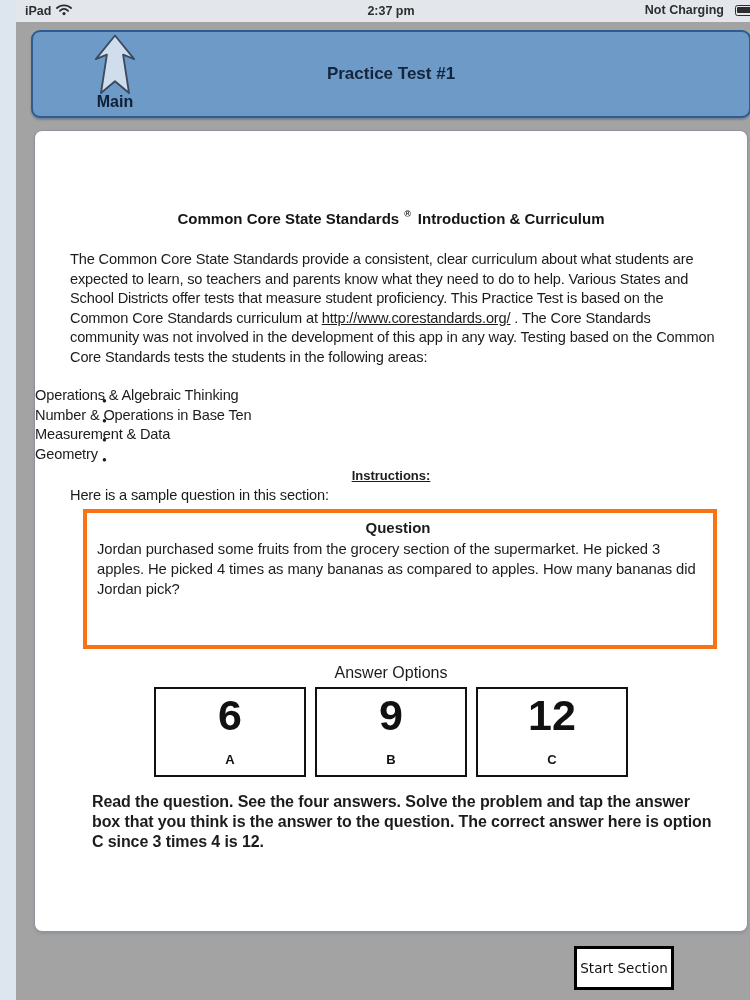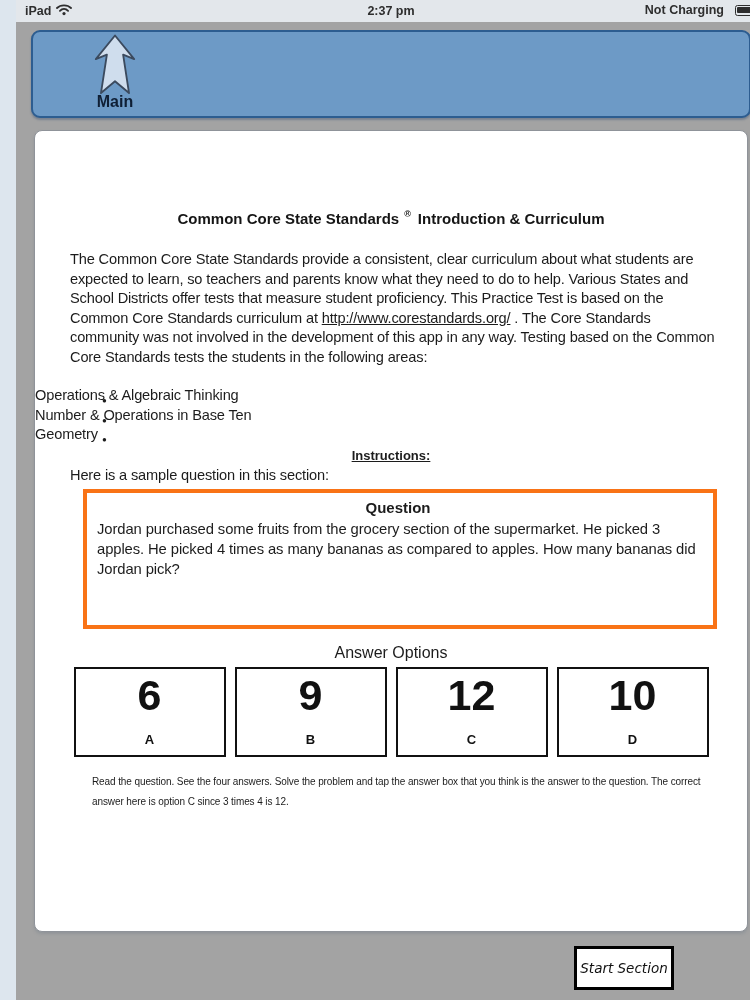--- a/index.html
+++ b/index.html
@@ -97,29 +97,29 @@
   .answer-box {
     width: 152px; height: 90px; border: 2px solid #111; box-sizing: border-box;
     background: #fff; cursor: pointer;
     display: flex; flex-direction: column; align-items: center;
     justify-content: space-between; padding: 0 0 8px 0;
   }
   .answer-value { font-size: 43px; font-weight: bold; line-height: 52px; color: #111; }
   .answer-letter { font-size: 13px; font-weight: bold; color: #111; }
   .footer-note {
     margin: 15px 26px 0 57px;
-    font-size: 10px; line-height: 20px; letter-spacing: -0.1px;
+    font-size: 16px; line-height: 20px; letter-spacing: -0.1px; font-weight: bold;
   }
 
   
   .start-btn {
     position: absolute; left: 558px; top: 946px; width: 100px; height: 44px;
     background: #ffffff; border: 3px solid #000; box-sizing: border-box;
     display: flex; align-items: center; justify-content: center;
-    font-size: 13.5px; font-style: italic; color: #111; cursor: pointer;
+    font-size: 13.5px; color: #111; cursor: pointer;
     font-family: "DejaVu Sans", sans-serif;
   }
 </style>
 </head>
 <body>
 
 <div class="screen">
 
   <div class="status-bar">
     <div class="status-left">
@@ -144,35 +144,37 @@
 
   <div class="header">
     <div class="main-btn">
       <span>
         <svg width="54" height="62" viewBox="0 0 60 84">
           <polygon points="30,2 56,34 41,28 49,80 30,64 11,80 19,28 4,34" fill="#cfdded" stroke="#3b4a5e" stroke-width="2.5" stroke-linejoin="round"></polygon>
         </svg>
       </span>
       <div class="main-label">Main</div>
     </div>
+    <div class="header-title">Practice Test #1</div>
   </div>
 
   <div class="card">
 
     <div class="doc-title">
       <span>Common Core State Standards</span><span class="reg">®</span><span>Introduction &amp; Curriculum</span>
     </div>
 
     <div class="intro">
       <span>The Common Core State Standards provide a consistent, clear curriculum about what students are expected to learn, so teachers and parents know what they need to do to help. Various States and School Districts offer tests that measure student proficiency. This Practice Test is based on the Common Core Standards curriculum at </span><a>http://www.corestandards.org/</a><span> . The Core Standards community was not involved in the development of this app in any way. Testing based on the Common Core Standards tests the students in the following areas:</span>
     </div>
 
     <ul class="bullets">
       <li>Operations &amp; Algebraic Thinking</li>
       <li>Number &amp; Operations in Base Ten</li>
+      <li>Measurement &amp; Data</li>
       <li>Geometry</li>
     </ul>
 
     <div class="instructions-heading">Instructions:</div>
     <div class="sample-line">Here is a sample question in this section:</div>
 
     <div class="question-box">
       <div class="question-heading">Question</div>
       <div class="question-text">Jordan purchased some fruits from the grocery section of the supermarket. He picked 3 apples. He picked 4 times as many bananas as compared to apples. How many bananas did Jordan pick?</div>
     </div>
@@ -185,24 +187,20 @@
         <div class="answer-letter">A</div>
       </div>
       <div class="answer-box">
         <div class="answer-value">9</div>
         <div class="answer-letter">B</div>
       </div>
       <div class="answer-box">
         <div class="answer-value">12</div>
         <div class="answer-letter">C</div>
       </div>
-      <div class="answer-box">
-        <div class="answer-value">10</div>
-        <div class="answer-letter">D</div>
-      </div>
     </div>
 
     <div class="footer-note">Read the question. See the four answers. Solve the problem and tap the answer box that you think is the answer to the question. The correct answer here is option C since 3 times 4 is 12.</div>
   </div>
 
   <div class="start-btn">Start Section</div>
 
 </div>
 
 </body></html>

